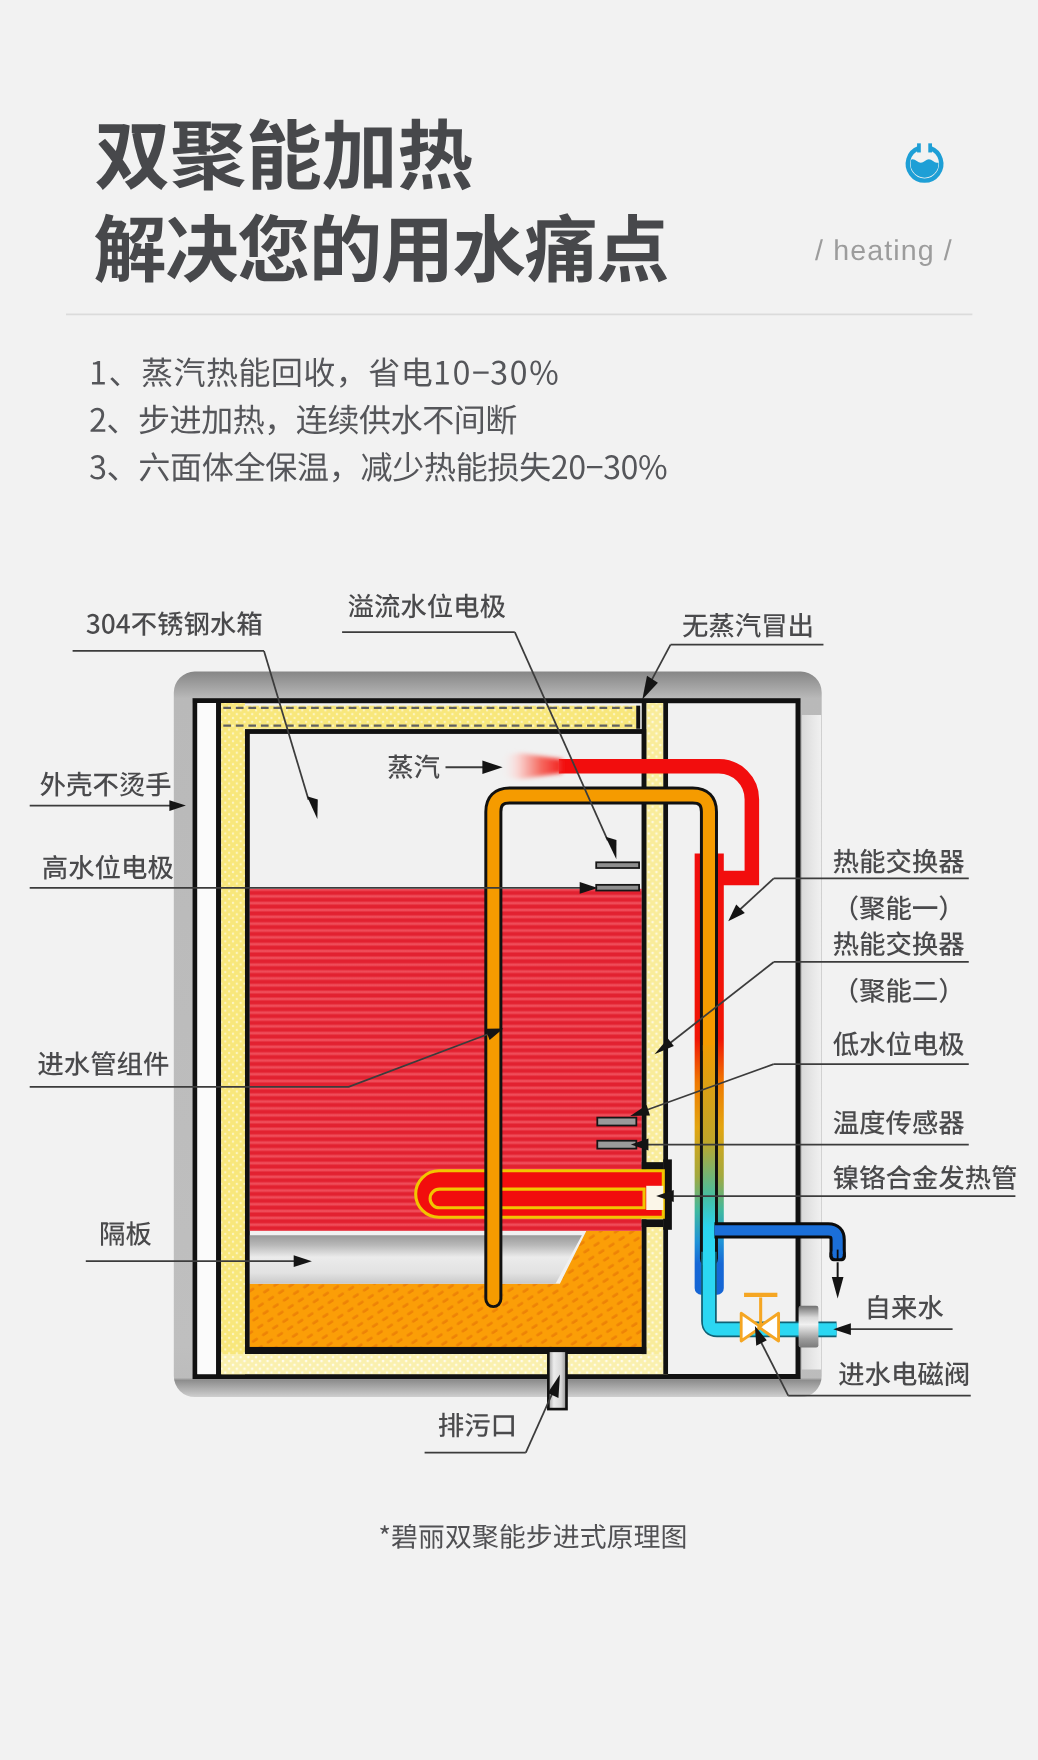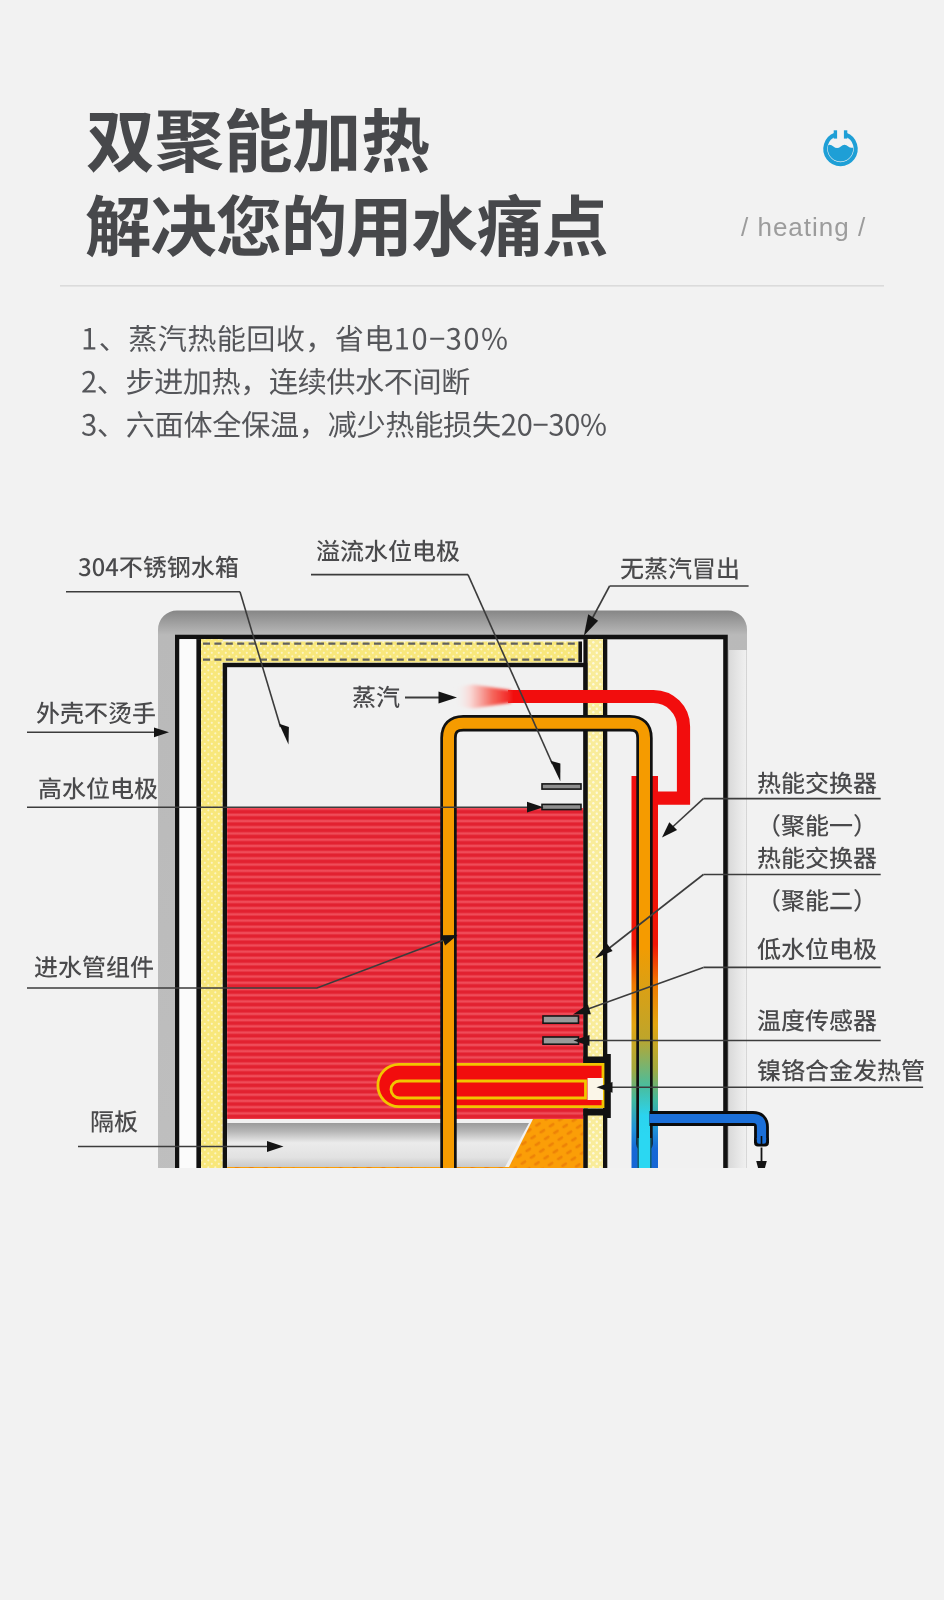--- a/index.html
+++ b/index.html
@@ -1,16 +1,16 @@
 <!DOCTYPE html>
 <html><head>
 <meta charset="utf-8">
 <style>
 html,body{margin:0;padding:0;background:#f2f2f2;font-family:"Liberation Sans",sans-serif;}
-#page{position:relative;width:944px;height:1168px;background:#c4b5fd;overflow:hidden;}
+#page{position:relative;width:944px;height:1600px;background:#c4b5fd;overflow:hidden;}
 </style>
 </head>
 <body>
 
 <div id="page">
 <svg width="944" height="1600" viewBox="0 0 944 1600">
 <defs>
 <linearGradient id="ringGrad" x1="0" y1="610.5" x2="0" y2="1270" gradientUnits="userSpaceOnUse">
 <stop offset="0" stop-color="#868686"></stop>
           <stop offset="0.037" stop-color="#b9b9b9"></stop>

